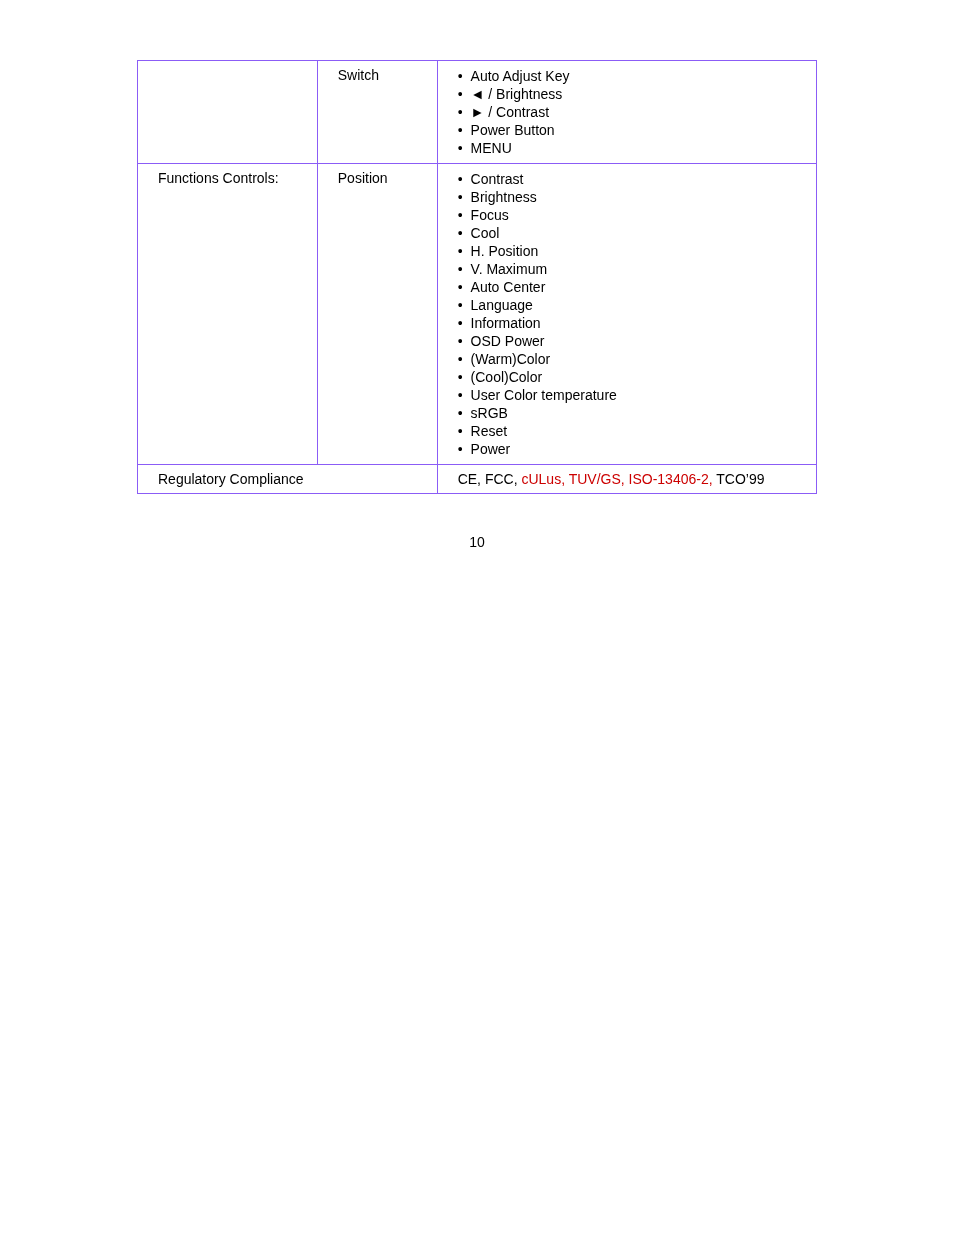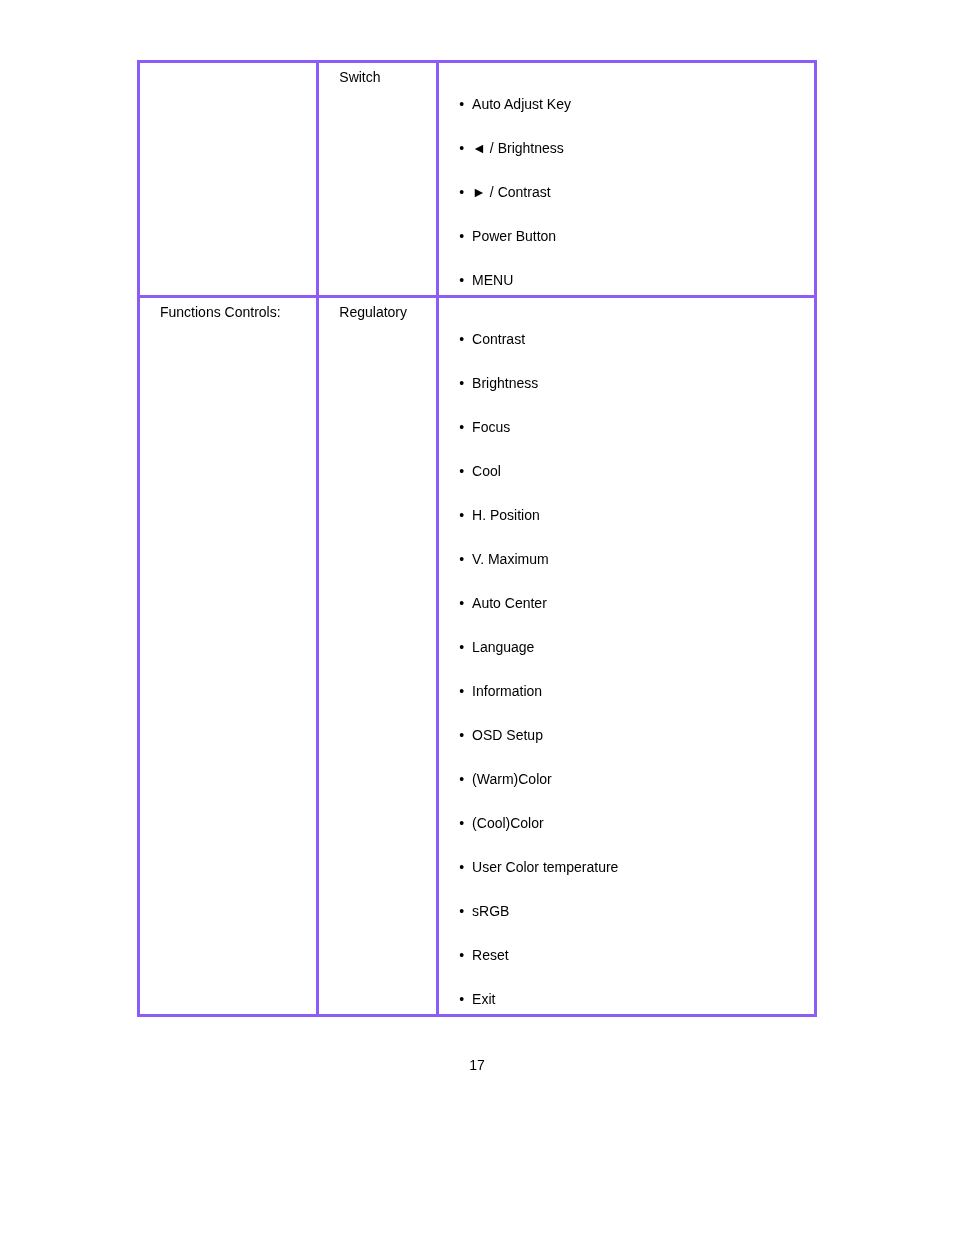--- a/index.html
+++ b/index.html
@@ -28,36 +28,35 @@
       align-items: center;
     }
 
     .main-table {
       border-collapse: collapse;
       width: 680px;
       margin-bottom: auto;
     }
 
     .main-table td {
-      border: 3px solid #8b5cf6;
+      border: 1px solid #8b5cf6;
       padding: 6px 20px;
       vertical-align: top;
     }
 
     .bullet-list {
       list-style: none;
       padding: 0;
       margin: 0;
     }
 
     .bullet-list li {
       padding: 1px 0;
       display: flex;
       align-items: flex-start;
-      margin-top: 26px;
     }
 
     .bullet-list li::before {
       content: "•";
       margin-right: 8px;
       flex-shrink: 0;
     }
 
     .red-text {
       color: #cc0000;
@@ -117,21 +116,21 @@
           </li>
         </ul>
       </td>
     </tr>
 
     <tr>
       <td class="col-label">
         <span>Functions Controls:</span>
       </td>
       <td class="col-sub">
-        <span>Regulatory</span>
+        <span>Position</span>
       </td>
       <td class="col-content">
         <ul class="bullet-list">
           <li>
                 <span>Contrast</span>
               </li>
           <li>
                 <span>Brightness</span>
               </li>
           <li>
@@ -149,45 +148,53 @@
           <li>
                 <span>Auto Center</span>
               </li>
           <li>
                 <span>Language</span>
               </li>
           <li>
                 <span>Information</span>
               </li>
           <li>
-                <span>OSD Setup</span>
+                <span>OSD Power</span>
               </li>
           <li>
                 <span>(Warm)Color</span>
               </li>
           <li>
                 <span>(Cool)Color</span>
               </li>
           <li>
                 <span>User Color temperature</span>
               </li>
           <li>
                 <span>sRGB</span>
               </li>
           <li>
                 <span>Reset</span>
               </li>
           <li>
-                <span>Exit</span>
+                <span>Power</span>
               </li>
         </ul>
       </td>
     </tr>
 
 
+    <tr>
+      <td class="col-label" colspan="2">
+        <span>Regulatory Compliance</span>
+      </td>
+      <td class="col-content">
+        <span>CE, FCC, </span><span class="red-text">cULus, TUV/GS, ISO-13406-2,</span><span> TCO’99</span>
+      </td>
+    </tr>
   </tbody>
     </table>
 
   <div class="page-footer">
-    <span>17</span>
+    <span>10</span>
   </div>
 
 </div>
 
 </body></html>

